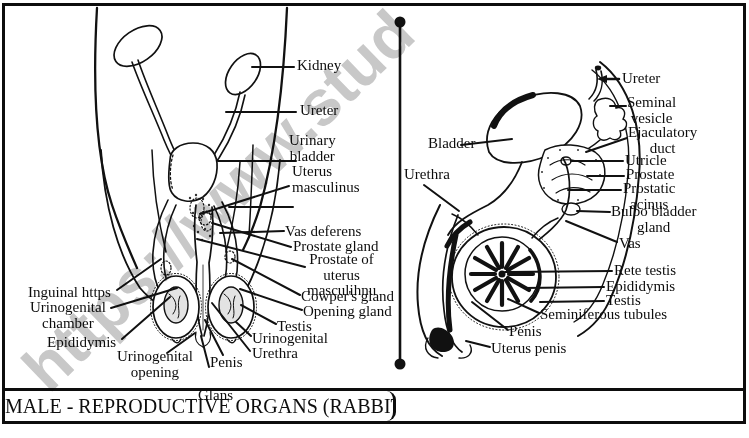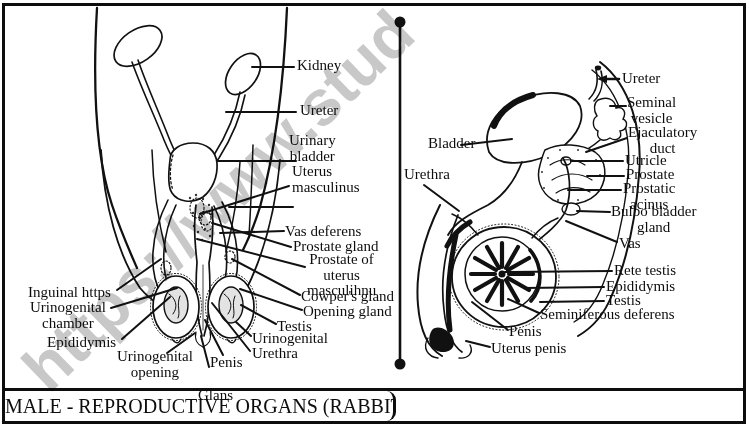--- a/index.html
+++ b/index.html
@@ -290,20 +290,20 @@
   <div class="lbl" style="left:625px;top:153px">Utricle</div>
   <div class="lbl" style="left:626px;top:167px">Prostate</div>
   <div class="lbl c" style="left:623px;top:181px">Prostatic
 acinus</div>
   <div class="lbl c" style="left:611px;top:204px">Bulbo bladder
 gland</div>
   <div class="lbl" style="left:619px;top:236px">Vas</div>
   <div class="lbl" style="left:614px;top:263px">Rete testis</div>
   <div class="lbl" style="left:606px;top:279px">Epididymis</div>
   <div class="lbl" style="left:606px;top:293px">Testis</div>
-  <div class="lbl" style="left:540px;top:307px">Seminiferous deferens</div>
+  <div class="lbl" style="left:540px;top:307px">Seminiferous tubules</div>
   <div class="lbl" style="left:509px;top:324px">Penis</div>
   <div class="lbl" style="left:491px;top:341px">Uterus penis</div>
   <div class="lbl" style="left:428px;top:136px">Bladder</div>
   <div class="lbl" style="left:404px;top:167px">Urethra</div>
 
   <div class="wm">https://www.stud</div>
 </div>
 
 </body></html>

